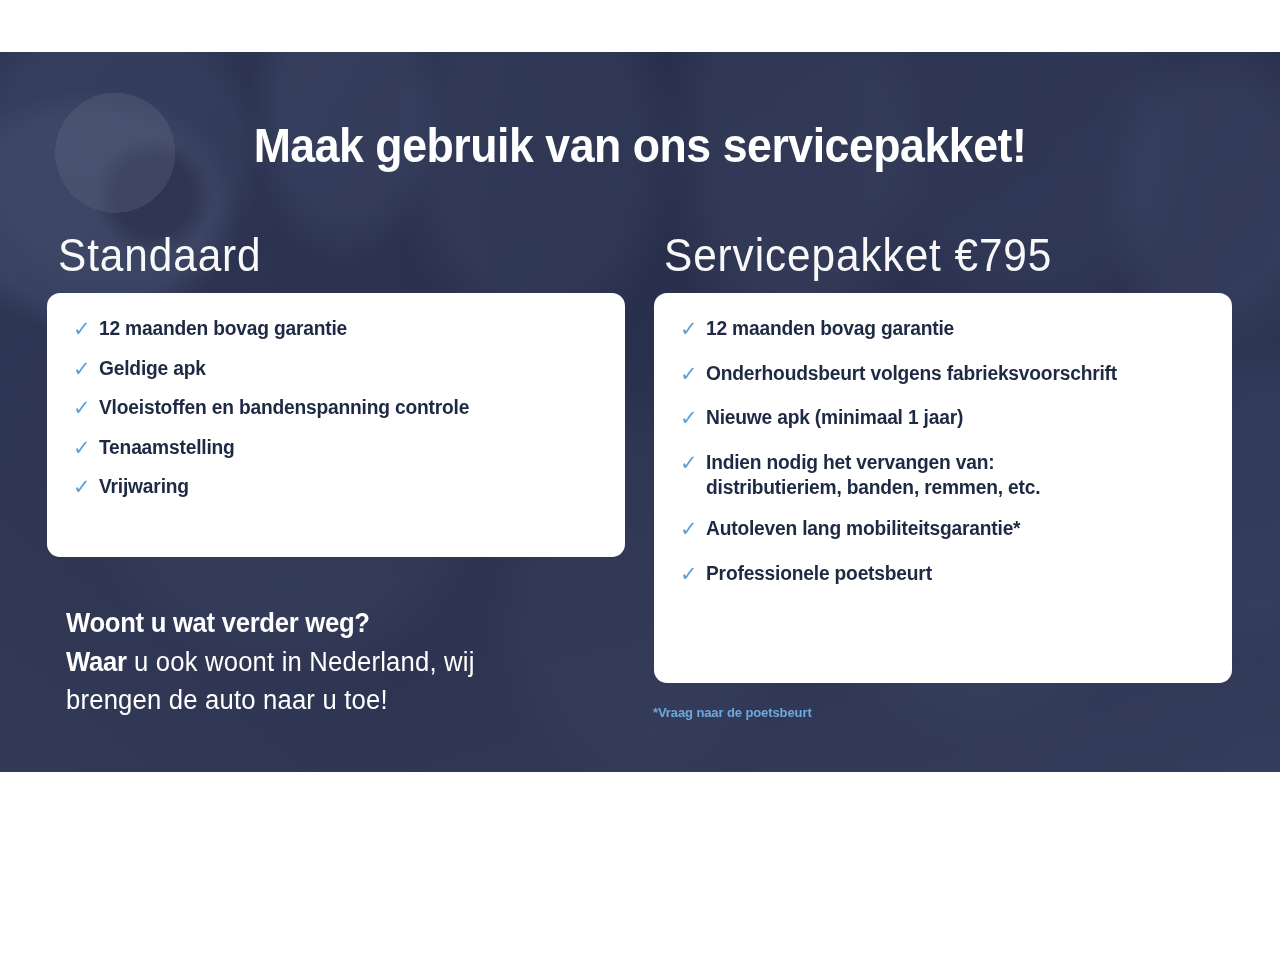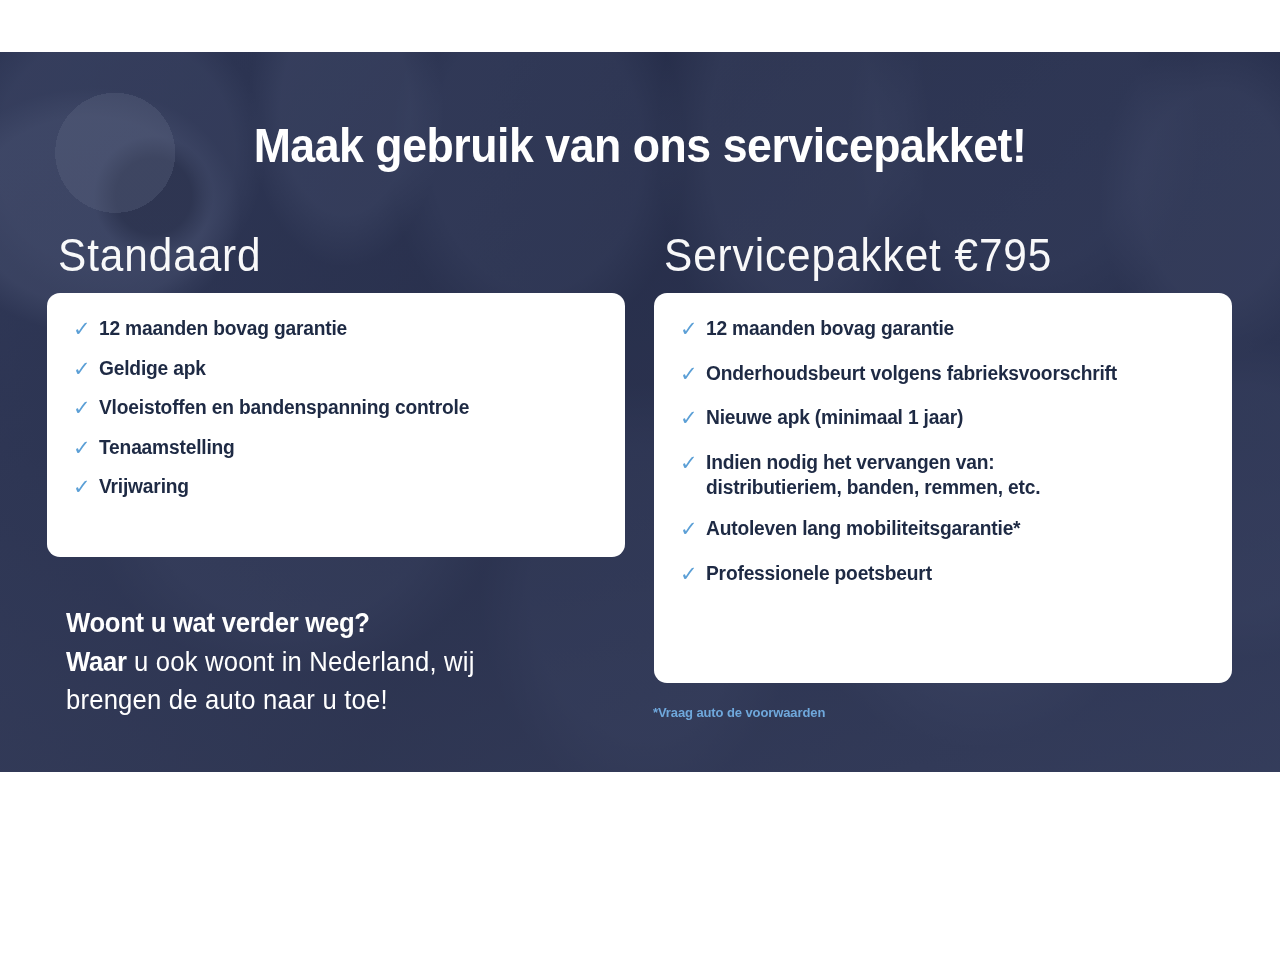--- a/index.html
+++ b/index.html
@@ -241,21 +241,21 @@
   </div>
 
   <div class="promo">
     <div class="bold">Woont u wat verder weg?</div>
     <div>
       <span class="bold">Waar</span><span class="light"> u ook woont in Nederland, wij</span>
       <div class="light">brengen de auto naar u toe!</div>
     </div>
   </div>
 
-  <div class="footnote">*Vraag auto de voorwaarden</div>
+  <div class="footnote">*Vraag naar de poetsbeurt</div>
 
   <div class="footer">
     
 
     
   </div>
 
 </div>
 
 </body></html>

